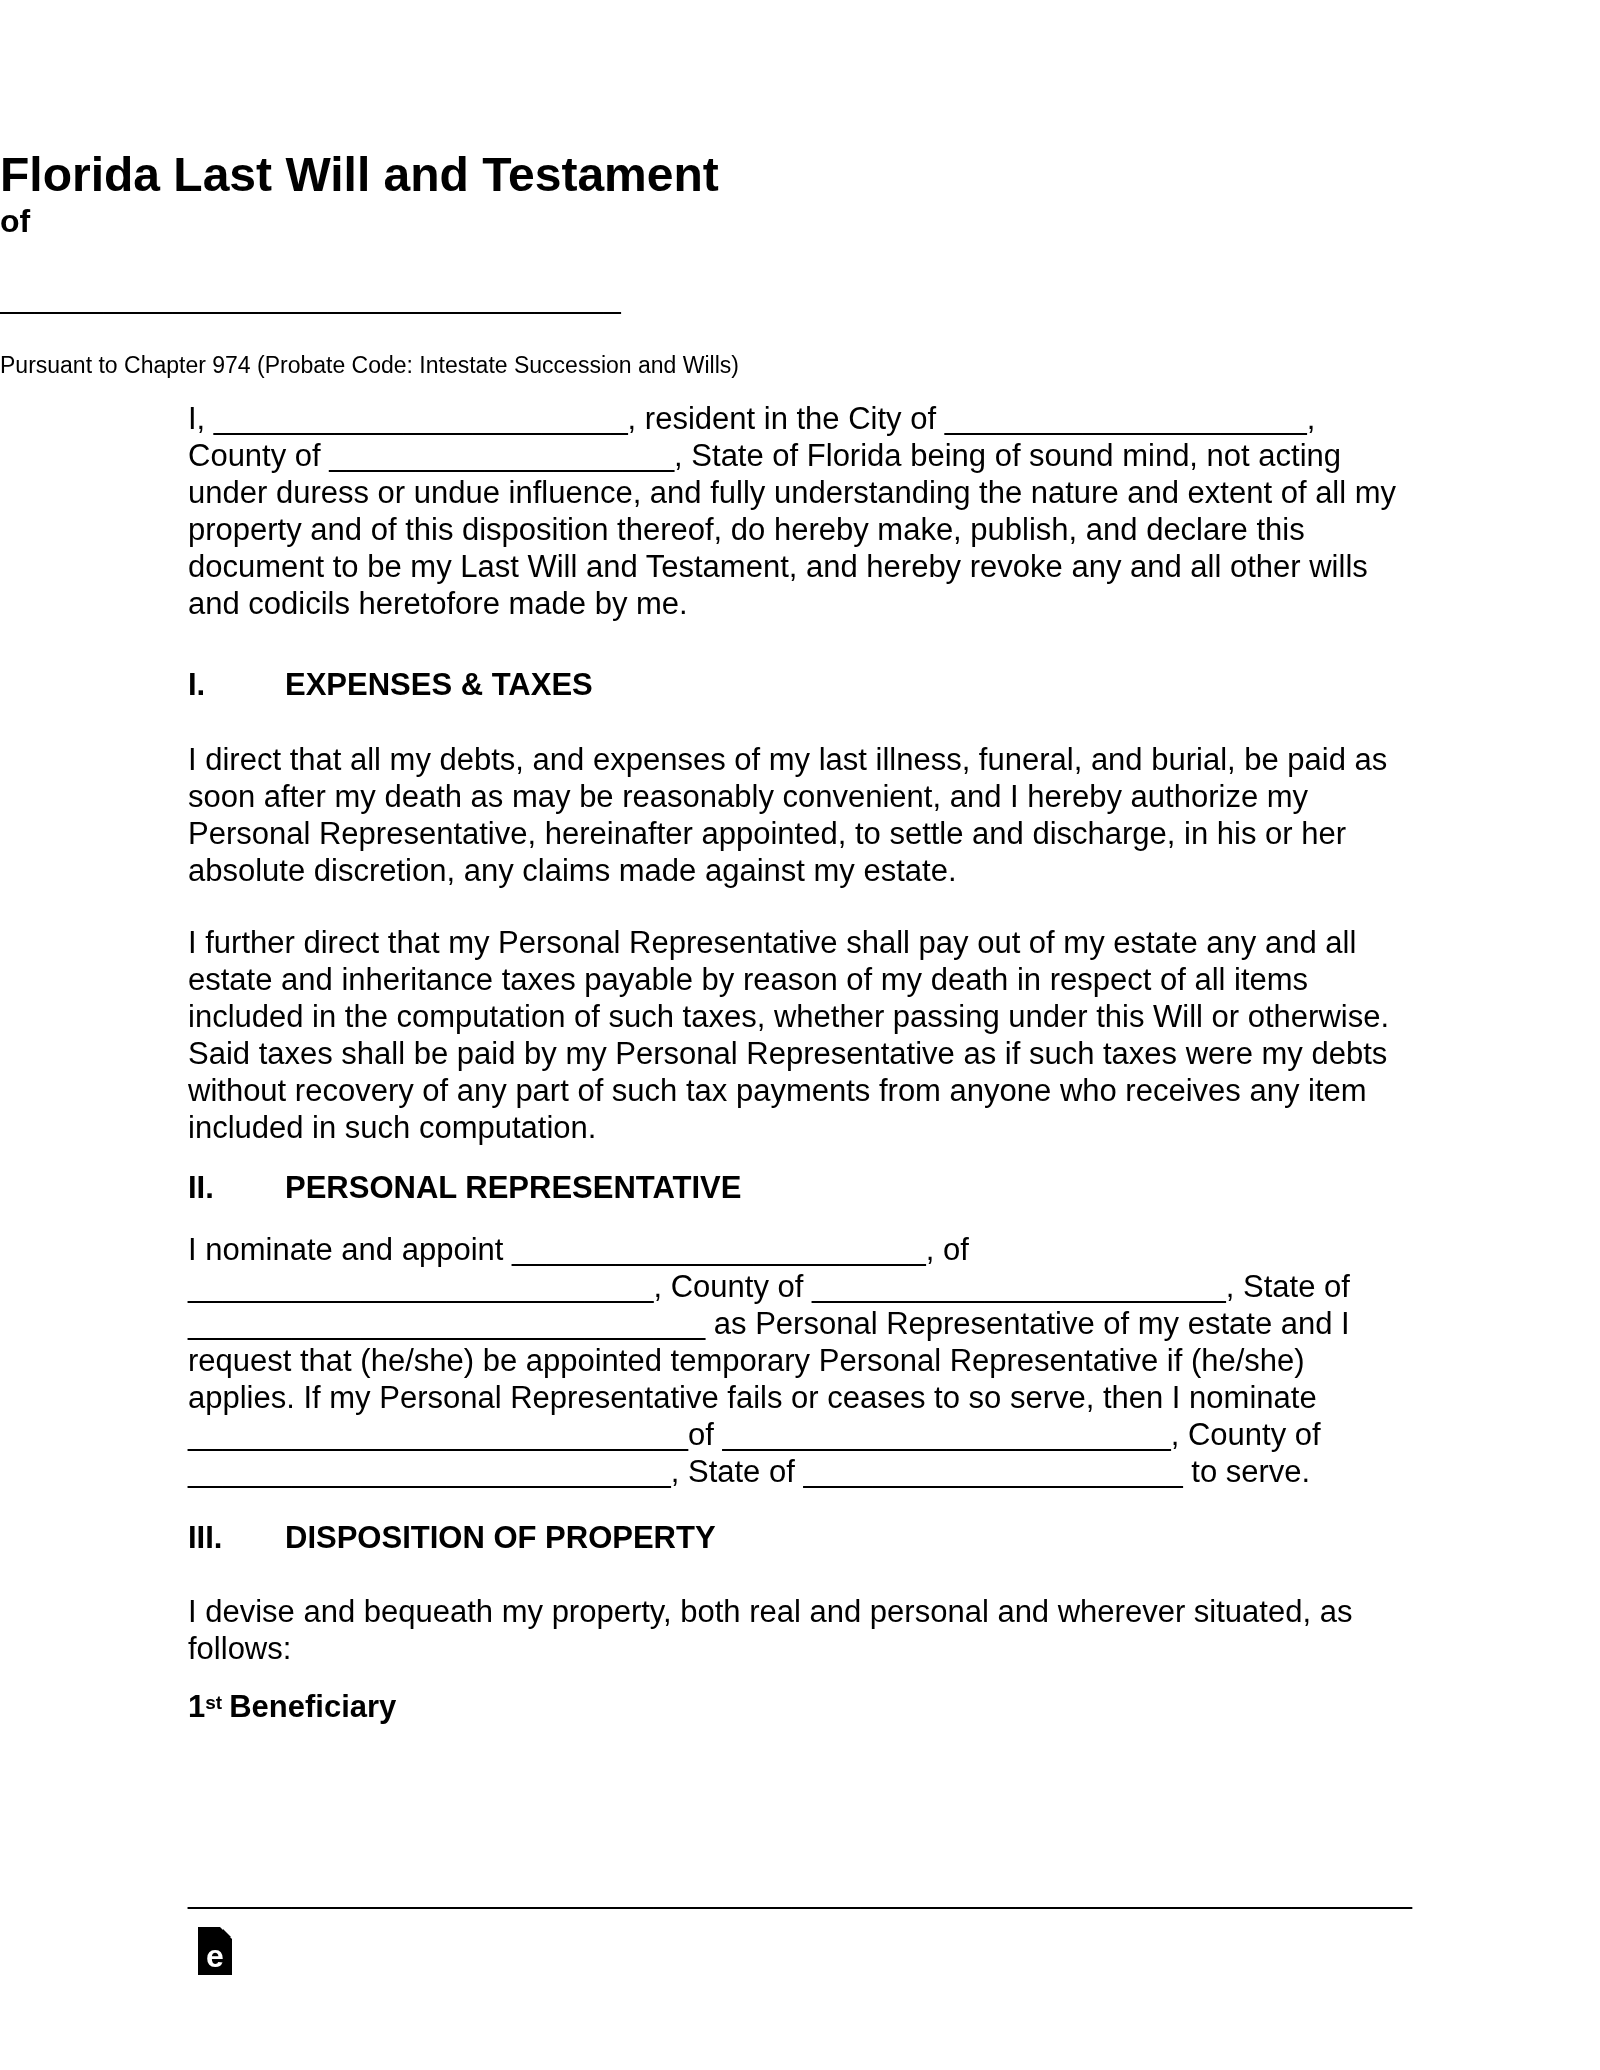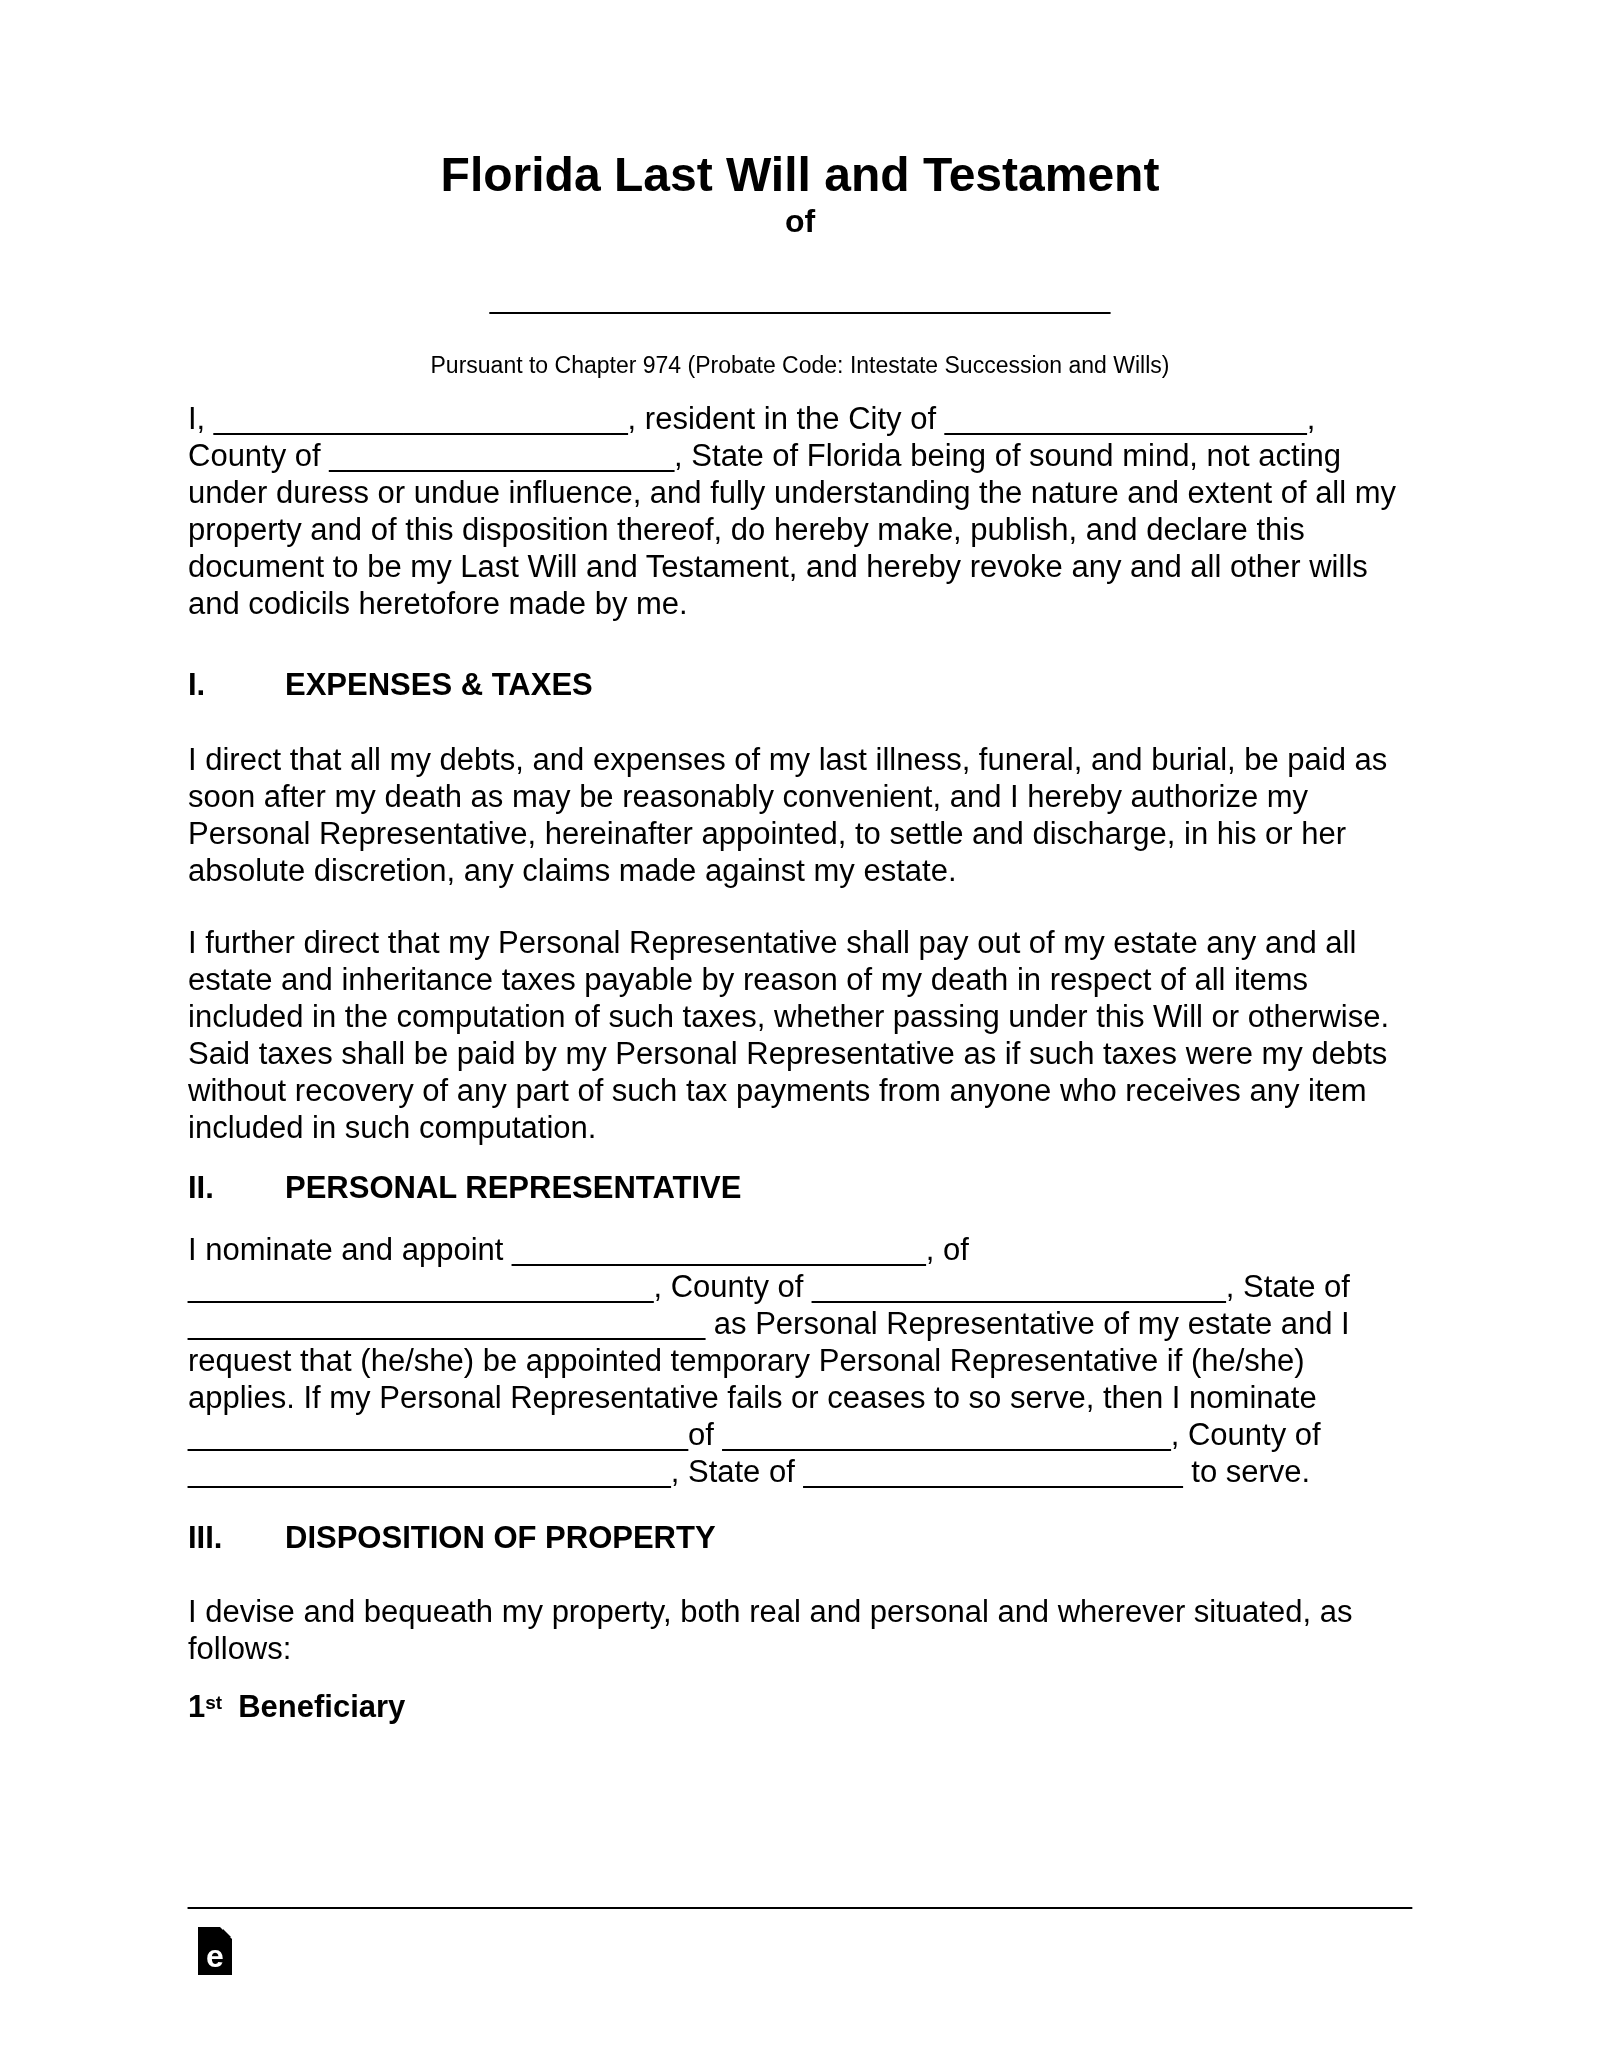--- a/index.html
+++ b/index.html
@@ -4,42 +4,42 @@
 <style>
   html,body{margin:0;padding:0;background:#fff;}
   .page{
     position:relative;
     width:1600px;height:2070px;
     background:#ffffff;
     color:#000000;
     font-family:"Liberation Sans","DejaVu Sans",sans-serif;
     overflow:hidden;
   }
-  .center-block{position:absolute;left:0;width:1600px;text-align:center;}
+  .center-block{position:absolute;left:0;width:1600px;text-align:left;}
   .doc-title{top:147px;font-size:48px;font-weight:700;line-height:56px;}
   .doc-subtitle{top:202px;font-size:32px;font-weight:700;line-height:38px;}
   .name-blank{top:279px;font-size:31px;line-height:37px;}
   .statute{top:351px;font-size:23px;line-height:28px;}
   .para{
     position:absolute;left:188px;width:1280px;
     font-size:31px;line-height:37px;
     white-space:pre-wrap;
   }
   .sec-heading{
     position:absolute;left:188px;width:1280px;
     display:flex;
     font-size:31px;font-weight:700;line-height:37px;
   }
   .sec-heading .num{flex:0 0 97px;width:97px;}
   .ben-heading{
     position:absolute;left:188px;
     font-size:31px;font-weight:700;line-height:37px;
   }
   .ben-heading sup{font-size:19px;vertical-align:8px;}
-  .ben-heading .ben-label{margin-left:16px;}
+  .ben-heading .ben-label{margin-left:7px;}
   .eforms-logo{
     position:absolute;left:198px;top:1927px;
     width:34px;height:48px;background:#000000;
     display:flex;align-items:flex-end;justify-content:center;
   }
   .eforms-logo::before{
     content:"";position:absolute;top:0;right:0;width:0;height:0;
     border-top:12px solid #ffffff;border-left:12px solid transparent;
   }
   .eforms-logo::after{

